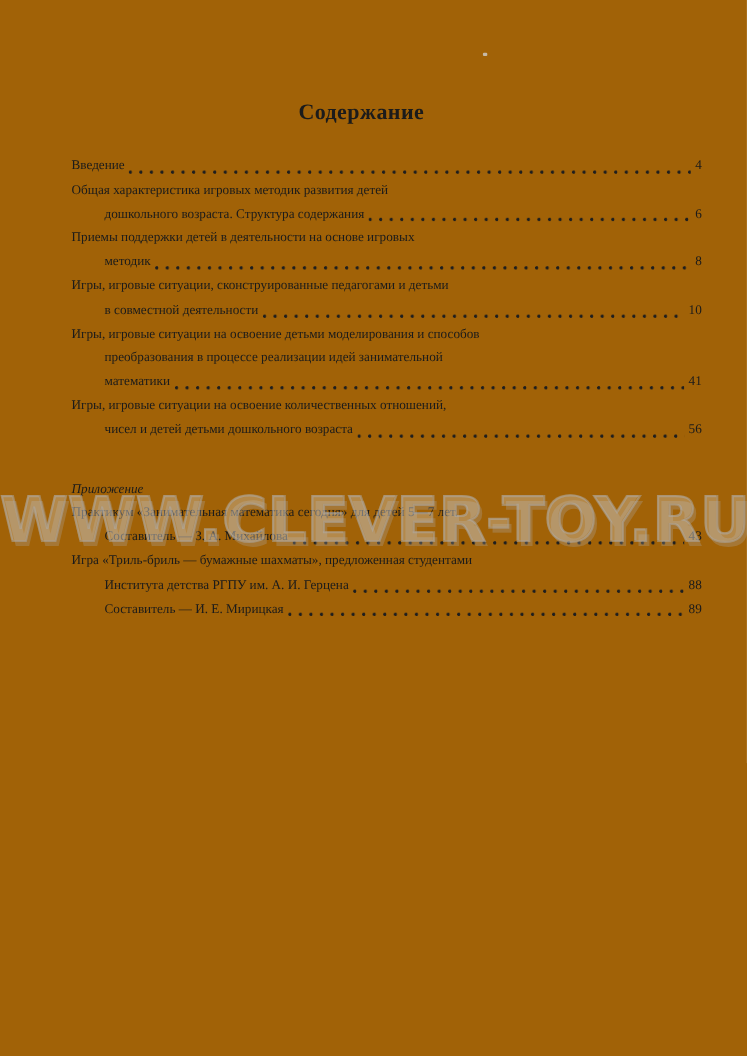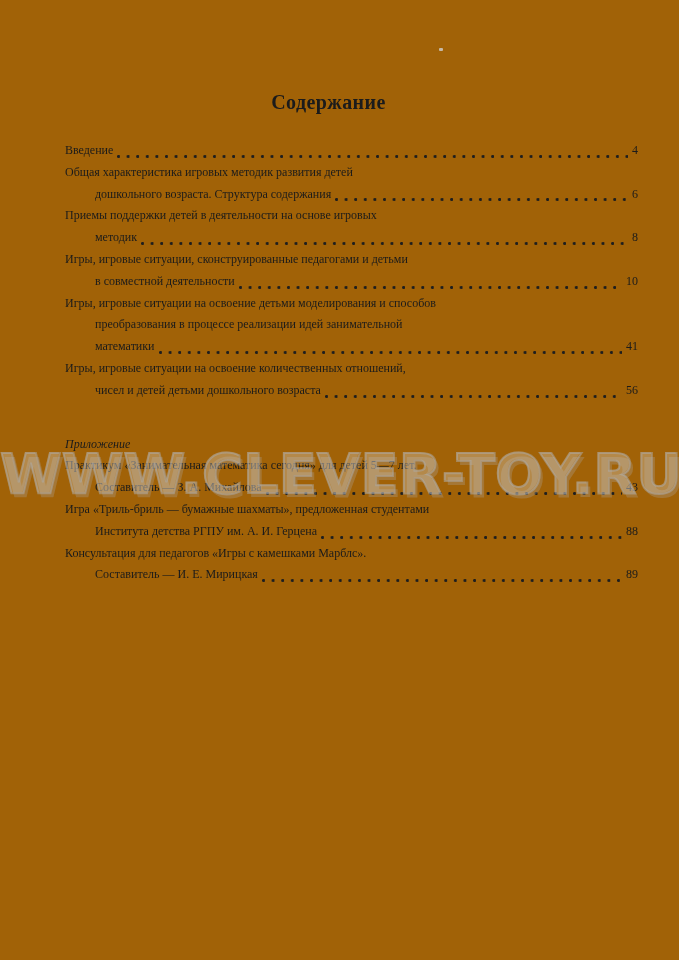--- a/index.html
+++ b/index.html
@@ -175,23 +175,20 @@
           <div class="toc-line">
             <span class="toc-text">Игра «Триль-бриль — бумажные шахматы», предложенная студентами</span>
           </div>
           <div class="toc-line indent">
             <span class="toc-text">Института детства РГПУ им. А. И. Герцена</span>
             <span class="leader"></span>
             <span class="pageno">88</span>
           </div>
         </div>
         <div class="toc-entry">
-          <div class="toc-line">
-            <span class="toc-text">Консультация для педагогов «Игры с камешками Марблс».</span>
-          </div>
           <div class="toc-line indent">
             <span class="toc-text">Составитель — И. Е. Мирицкая</span>
             <span class="leader"></span>
             <span class="pageno">89</span>
           </div>
         </div>
       </div>
   </div>
 
   <div class="watermark">WWW.CLEVER-TOY.RU</div>

